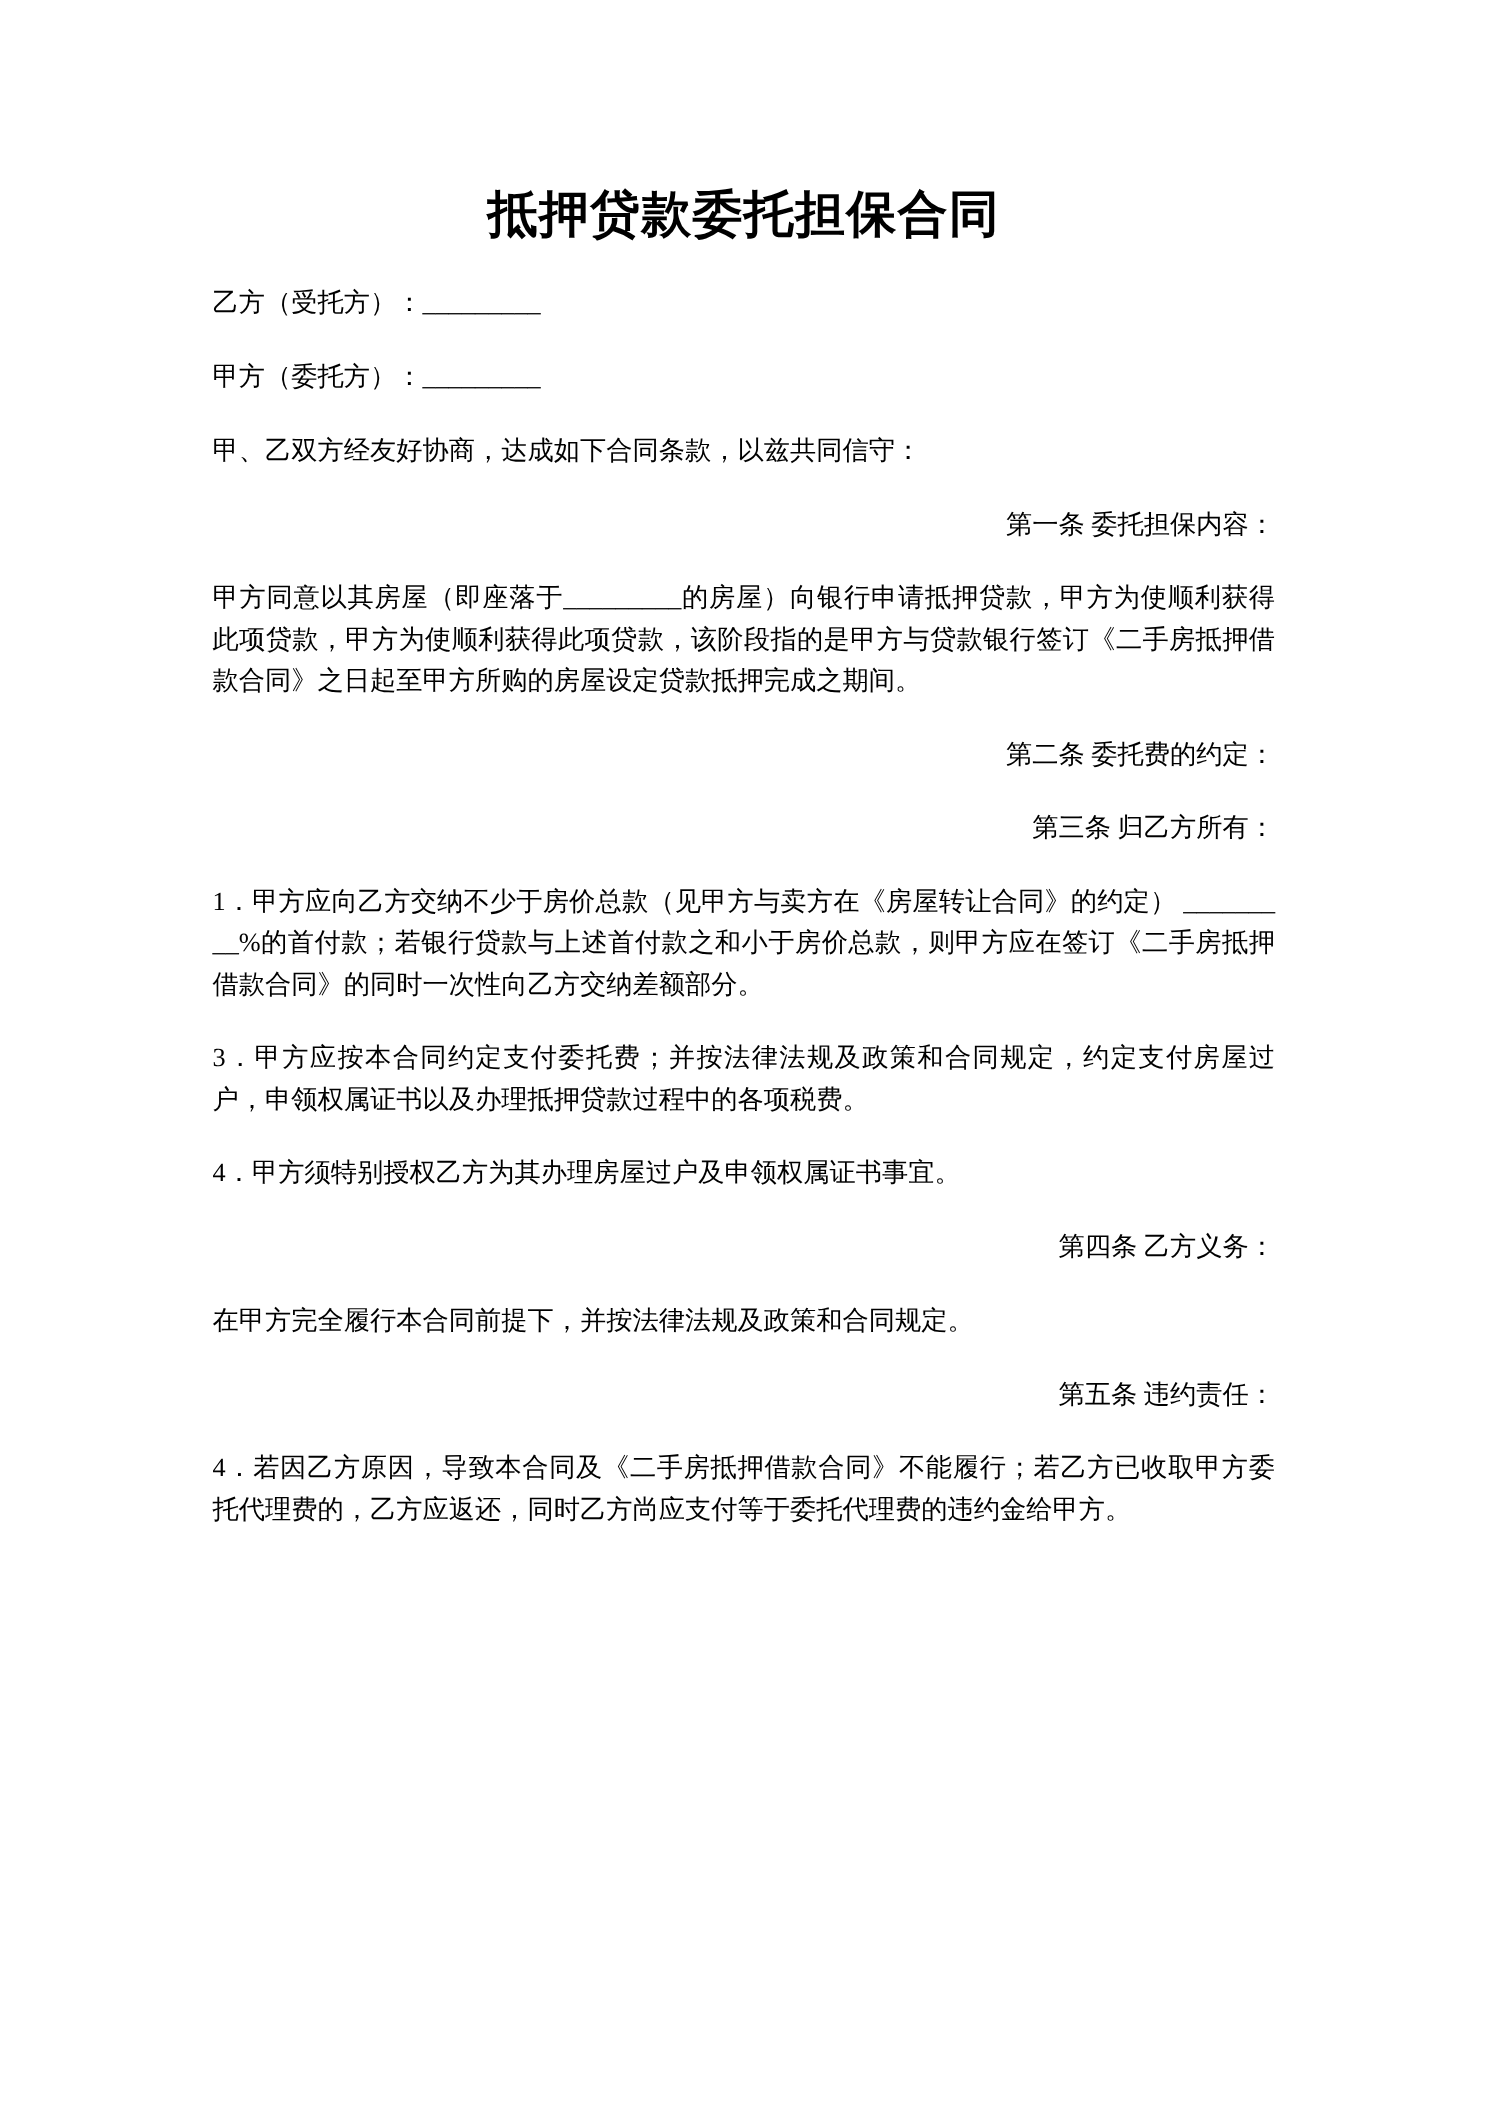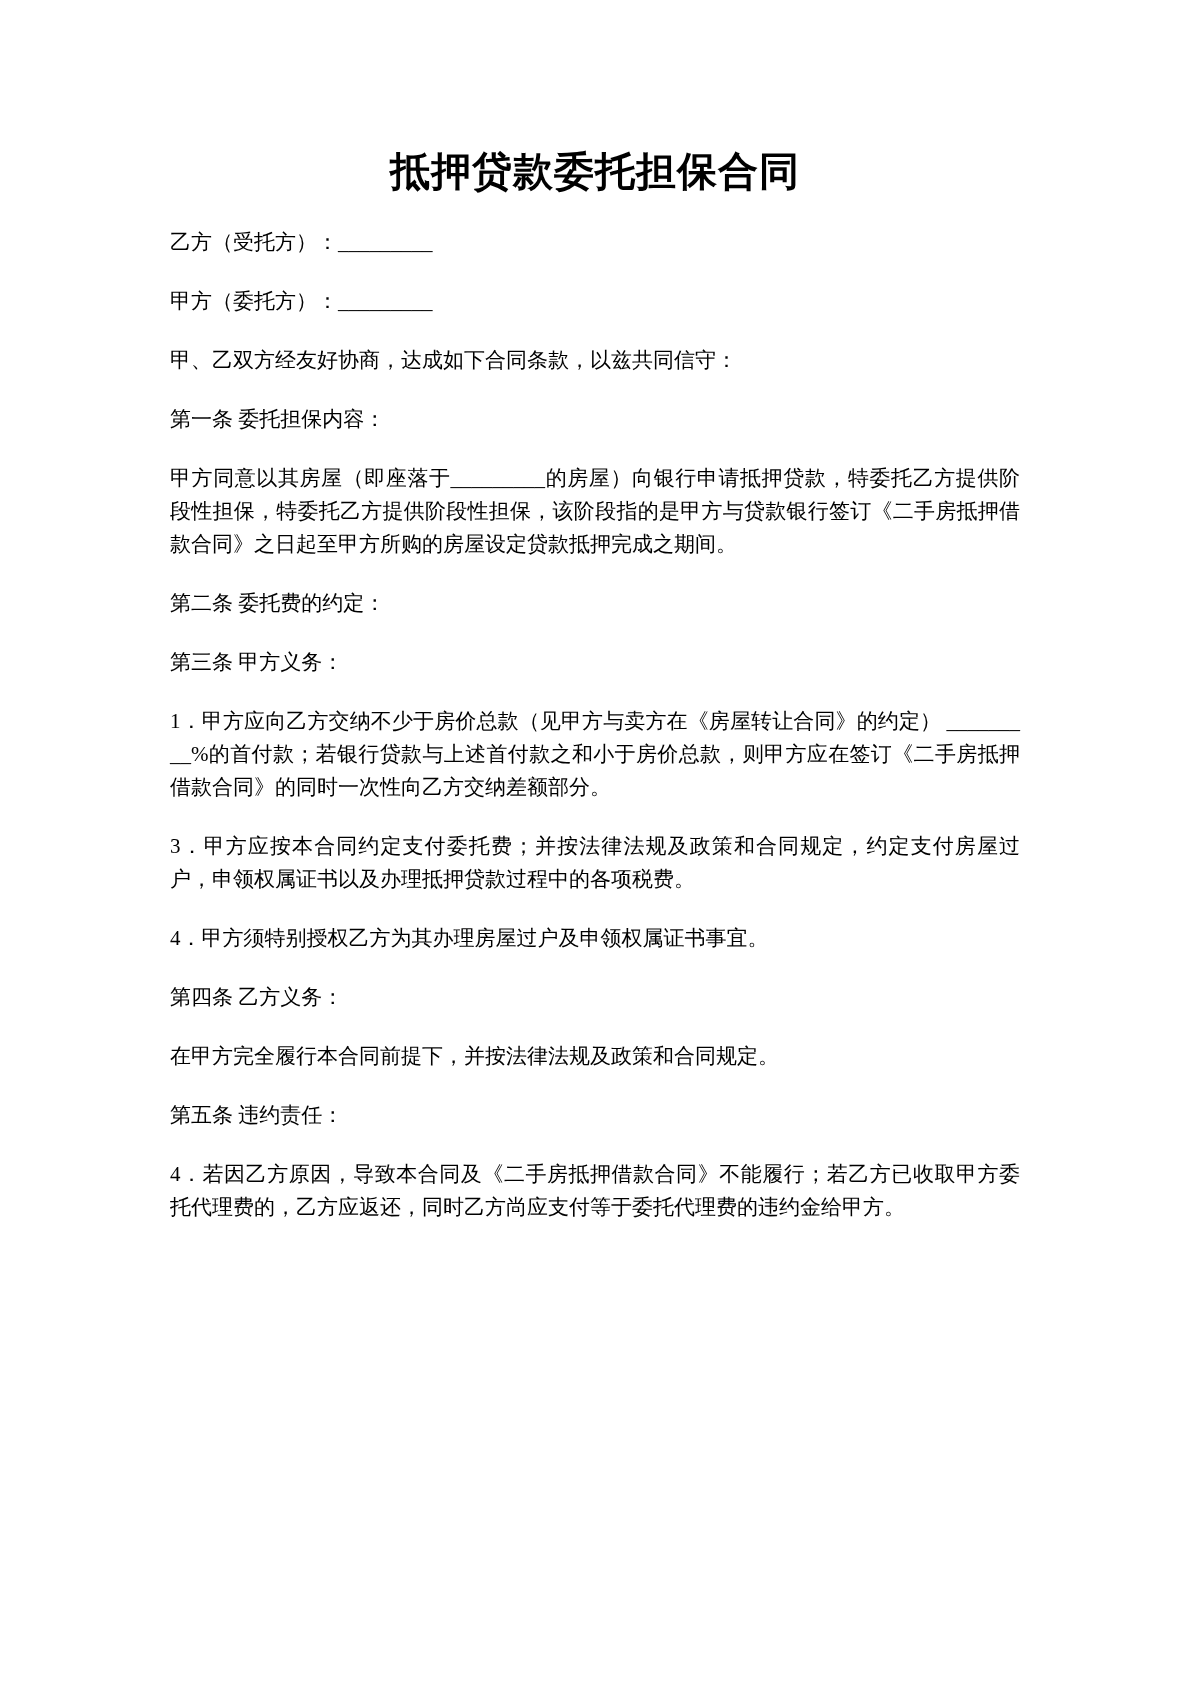--- a/index.html
+++ b/index.html
@@ -31,43 +31,44 @@
     line-height: 33px;
     margin: 0 0 26px 0;
     text-align: justify;
     word-break: break-all;
   }
   .heading {
     
     font-size: 21px;
     line-height: 33px;
     margin: 0 0 26px 0;
+    text-align: right;
   }
 </style>
 </head>
 <body>
 
 <div class="page">
 
   <h1 class="doc-title">抵押贷款委托担保合同</h1>
 
   <p class="para">乙方（受托方）：_________</p>
 
   <p class="para">甲方（委托方）：_________</p>
 
   <p class="para">甲、乙双方经友好协商，达成如下合同条款，以兹共同信守：</p>
 
   <p class="heading">第一条 委托担保内容：</p>
 
-  <p class="para">甲方同意以其房屋（即座落于_________的房屋）向银行申请抵押贷款，特委托乙方提供阶段性担保，特委托乙方提供阶段性担保，该阶段指的是甲方与贷款银行签订《二手房抵押借款合同》之日起至甲方所购的房屋设定贷款抵押完成之期间。</p>
+  <p class="para">甲方同意以其房屋（即座落于_________的房屋）向银行申请抵押贷款，甲方为使顺利获得此项贷款，甲方为使顺利获得此项贷款，该阶段指的是甲方与贷款银行签订《二手房抵押借款合同》之日起至甲方所购的房屋设定贷款抵押完成之期间。</p>
 
   <p class="heading">第二条 委托费的约定：</p>
 
 
-  <p class="heading">第三条 甲方义务：</p>
+  <p class="heading">第三条 归乙方所有：</p>
 
   <p class="para">1．甲方应向乙方交纳不少于房价总款（见甲方与卖方在《房屋转让合同》的约定） _________%的首付款；若银行贷款与上述首付款之和小于房价总款，则甲方应在签订《二手房抵押借款合同》的同时一次性向乙方交纳差额部分。</p>
 
 
   <p class="para">3．甲方应按本合同约定支付委托费；并按法律法规及政策和合同规定，约定支付房屋过户，申领权属证书以及办理抵押贷款过程中的各项税费。</p>
 
   <p class="para">4．甲方须特别授权乙方为其办理房屋过户及申领权属证书事宜。</p>
 
   <p class="heading">第四条 乙方义务：</p>
 

